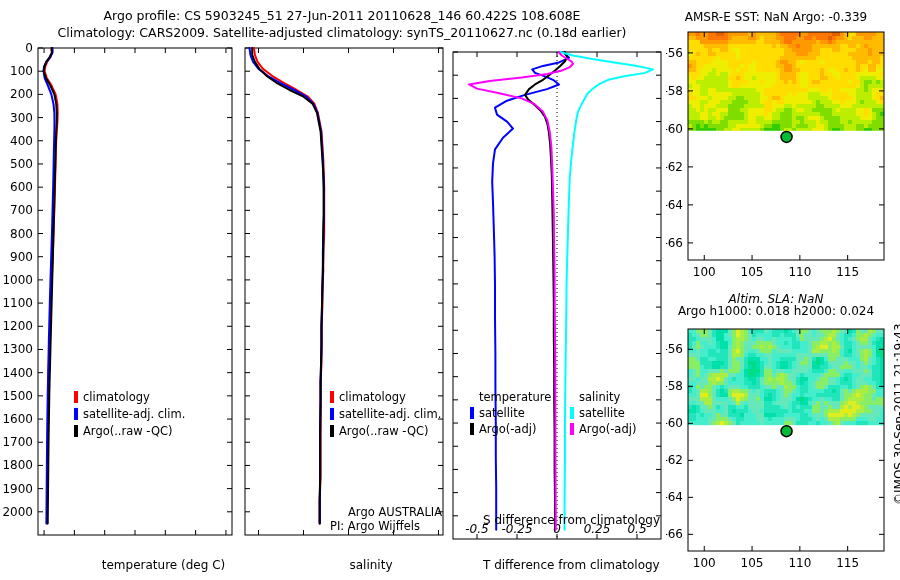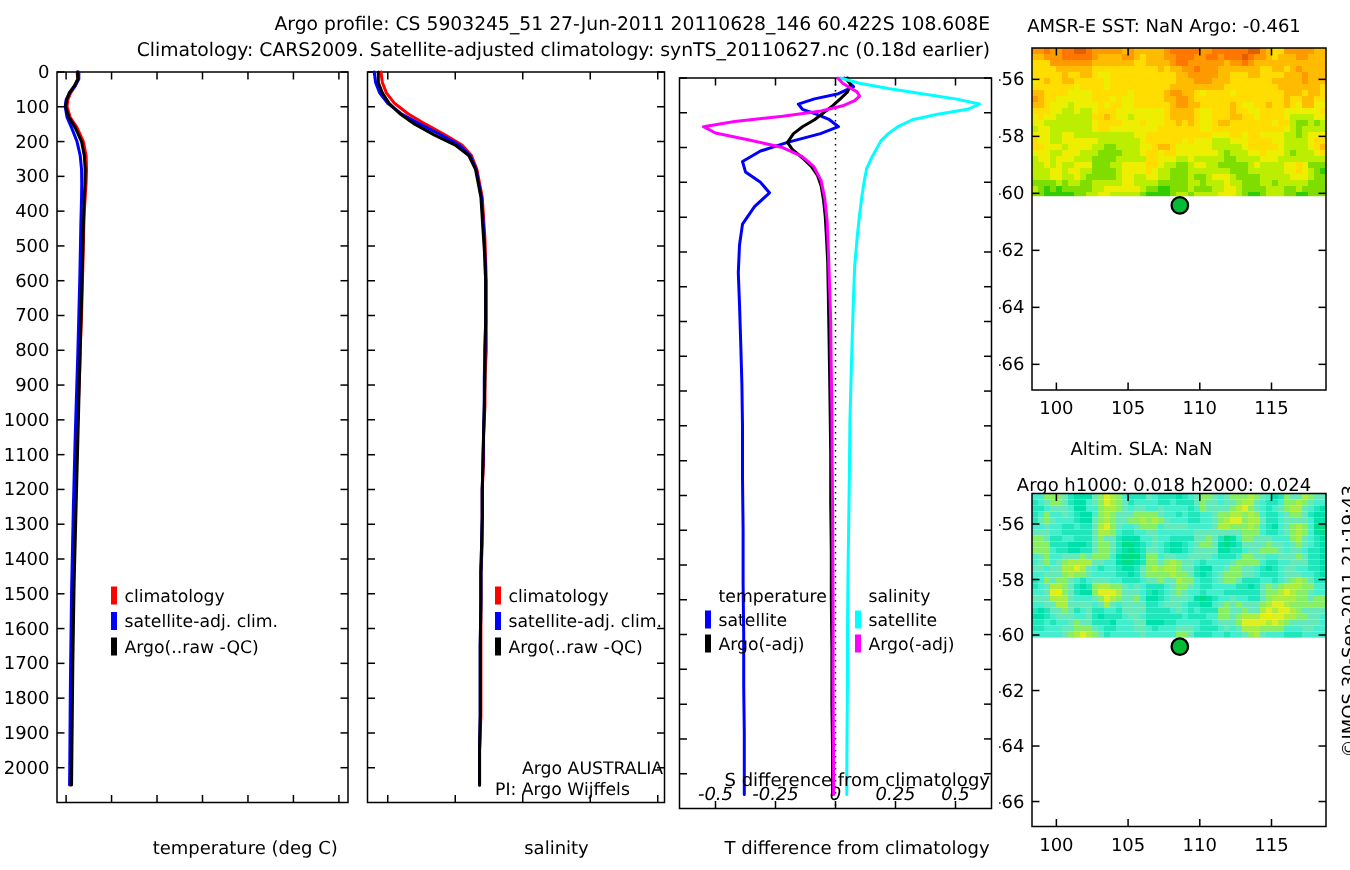--- a/index.html
+++ b/index.html
@@ -1,19 +1,19 @@
 <!DOCTYPE html>
 <html><head>
 <meta charset="utf-8">
 <style>
   html,body{margin:0;padding:0;background:#ffffff;}
   body{width:900px;height:580px;position:relative;overflow:hidden;
        font-family:"DejaVu Sans","Liberation Sans",sans-serif;color:#000;}
   .abs{position:absolute;}
-  .ttl{font-size:12.5px;white-space:nowrap;text-align:right;}
+  .ttl{font-size:12.5px;white-space:nowrap;text-align:center;margin-left:12px;}
   .axlab{font-size:12px;white-space:nowrap;padding-left:28px;}
   .leg{font-size:11.5px;white-space:nowrap;}
   .legswatch{display:inline-block;width:4px;height:12px;vertical-align:-2px;margin-right:5px;}
   .maptitle{font-size:12px;white-space:nowrap;text-align:center;}
   .vertcopy{font-size:12px;white-space:nowrap;transform-origin:0 0;transform:rotate(-90deg);}
   svg{display:block;}
 </style>
 </head>
 <body>
 
@@ -291,21 +291,21 @@
 <div class="abs" style="left:570px;top:390px;">
   <div class="leg" style="padding-left:9px;">salinity</div>
   <div class="leg" style="margin-top:2px;">
     <span class="legswatch" style="background:#00ffff"></span><span>satellite</span>
   </div>
   <div class="leg" style="margin-top:2px;">
     <span class="legswatch" style="background:#ff00ff"></span><span>Argo(-adj)</span>
   </div>
 </div>
 
-<div class="abs maptitle" style="left:666px;top:10px;width:220px;">AMSR-E SST: NaN Argo: -0.461</div>
+<div class="abs maptitle" style="left:666px;top:10px;width:220px;">AMSR-E SST: NaN Argo: -0.339</div>
 <div class="abs" style="left:666px;top:28px;width:224px;height:260px;">
   <svg id="svg-map-sst" width="224" height="260">
       <rect x="22" y="4" width="196" height="228" fill="#fff"></rect>
       <g>
         <rect x="22" y="4" width="4" height="4" fill="#ff9900"></rect>
         <rect x="26" y="4" width="4" height="4" fill="#ff9900"></rect>
         <rect x="30" y="4" width="4" height="4" fill="#ff7700"></rect>
         <rect x="34" y="4" width="4" height="4" fill="#ff9900"></rect>
         <rect x="38" y="4" width="4" height="4" fill="#ff9900"></rect>
         <rect x="42" y="4" width="4" height="4" fill="#ff7700"></rect>
@@ -1557,22 +1557,22 @@
       <line x1="133.86341463414638" y1="232" x2="133.86341463414638" y2="227" stroke="#000" stroke-width="1"></line>
       <line x1="133.86341463414638" y1="4" x2="133.86341463414638" y2="9" stroke="#000" stroke-width="1"></line>
       <text x="133.86341463414638" y="248" text-anchor="middle" font-family="&quot;DejaVu Sans&quot;,&quot;Liberation Sans&quot;,sans-serif" font-size="12" fill="#000">110</text>
       <line x1="181.66829268292688" y1="232" x2="181.66829268292688" y2="227" stroke="#000" stroke-width="1"></line>
       <line x1="181.66829268292688" y1="4" x2="181.66829268292688" y2="9" stroke="#000" stroke-width="1"></line>
       <text x="181.66829268292688" y="248" text-anchor="middle" font-family="&quot;DejaVu Sans&quot;,&quot;Liberation Sans&quot;,sans-serif" font-size="12" fill="#000">115</text>
       <circle cx="120.55453658536592" cy="108.9179999999999" r="5.5" fill="#00bb33" stroke="#000" stroke-width="1.5"></circle>
     </svg>
 </div>
 
-<div class="abs maptitle" style="left:651px;top:292px;width:220px;">Altim. SLA: NaN</div>
-<div class="abs maptitle" style="left:660px;top:316px;width:232px;">Argo h1000: 0.018 h2000: 0.024</div>
+<div class="abs maptitle" style="left:666px;top:292px;width:220px;font-style:italic;">Altim. SLA: NaN</div>
+<div class="abs maptitle" style="left:660px;top:304px;width:232px;">Argo h1000: 0.018 h2000: 0.024</div>
 <div class="abs" style="left:666px;top:325px;width:224px;height:255px;">
   <svg id="svg-map-sla" width="224" height="255">
       <rect x="22" y="4" width="196" height="222" fill="#fff"></rect>
       <g>
         <rect x="22" y="4" width="4" height="4" fill="#44eecc"></rect>
         <rect x="26" y="4" width="4" height="4" fill="#44eecc"></rect>
         <rect x="30" y="4" width="4" height="4" fill="#88ee66"></rect>
         <rect x="34" y="4" width="4" height="4" fill="#88ee66"></rect>
         <rect x="38" y="4" width="4" height="4" fill="#88ee66"></rect>
         <rect x="42" y="4" width="4" height="4" fill="#66e8bb"></rect>

